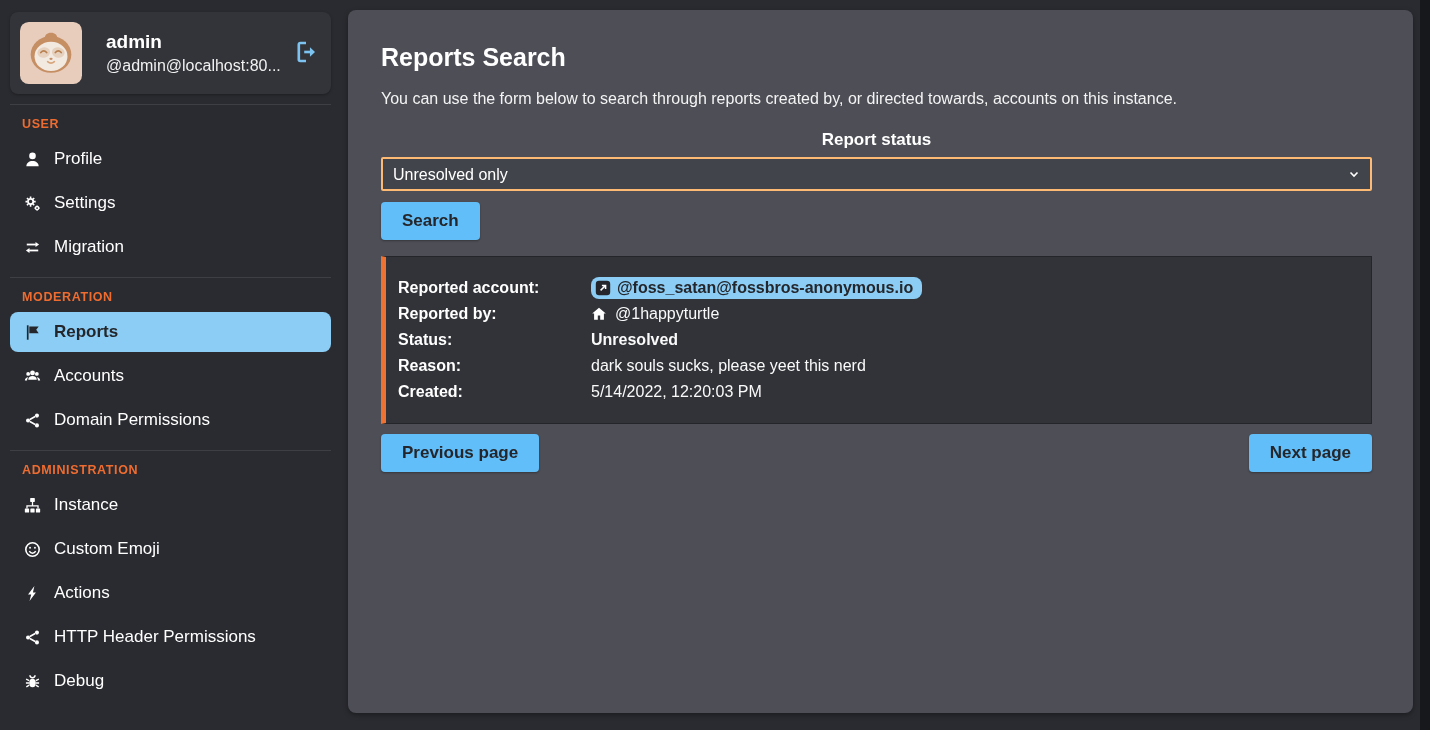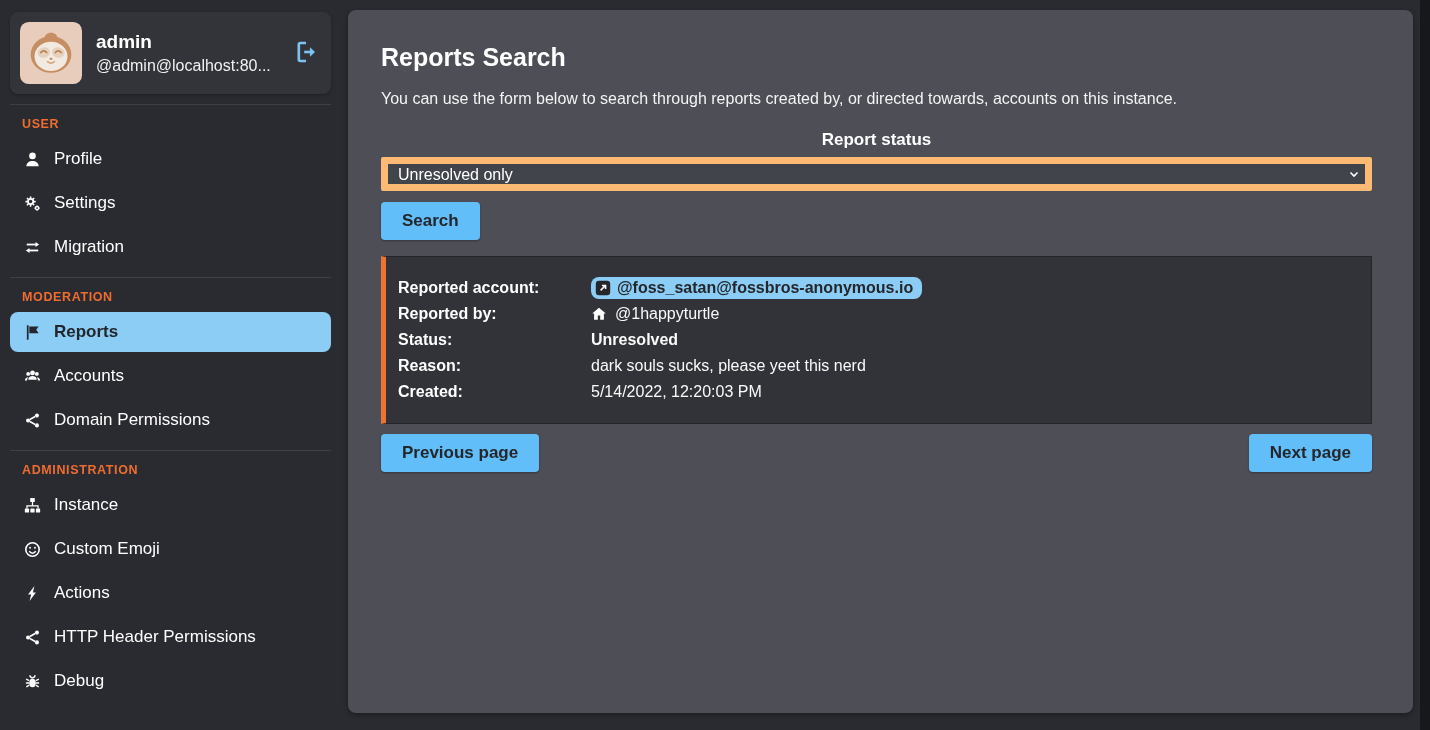--- a/index.html
+++ b/index.html
@@ -7,21 +7,21 @@
   body {
     font-family: "Liberation Sans", sans-serif;
     background: #2a2b30;
     color: #ffffff;
     display: flex;
   }
 
   
   .sidebar { width: 345px; flex-shrink: 0; padding: 12px 14px 0 10px; }
   .user-card {
-    display: flex; align-items: center; gap: 14px;
+    display: flex; align-items: center; gap: 24px;
     background: #323439; border-radius: 8px; padding: 10px;
     box-shadow: 0 1px 3px rgba(0,0,0,.3);
   }
   .avatar { width: 62px; height: 62px; flex-shrink: 0; }
   .user-info { min-width: 0; }
   .user-name { font-size: 19px; font-weight: 700; margin-bottom: 4px; }
   .user-handle { font-size: 16px; color: #f1f1f1; white-space: nowrap; }
   .logout-btn {
     margin-left: auto; background: none; border: none; cursor: pointer;
     color: #7cc3f1; width: 30px; height: 30px; flex-shrink: 0;
@@ -52,21 +52,21 @@
   }
   .page-title { font-size: 25px; font-weight: 700; margin-bottom: 18px; }
   .page-desc { font-size: 16px; color: #f4f4f4; margin-bottom: 22px; }
   .field-label { display: block; font-size: 17px; font-weight: 700; margin-bottom: 7px; text-align: center; }
 
   .select-wrap { position: relative; }
   .status-select {
     width: 100%; height: 34px; appearance: none; -webkit-appearance: none;
     background: #42444b; color: #fff; font-size: 16px;
     font-family: "Liberation Sans", sans-serif;
-    border: 7px solid #fdba74; border-radius: 2px; padding: 0 30px 0 10px;
+    border: 2px solid #fdba74; border-radius: 2px; padding: 0 30px 0 10px;
   }
   .select-chevron {
     position: absolute; right: 10px; top: 9px; width: 16px; height: 16px;
     pointer-events: none;
   }
 
   .btn {
     background: #62bef8; color: #24262b; font-weight: 700; font-size: 17px;
     font-family: "Liberation Sans", sans-serif;
     border: none; border-radius: 4px; padding: 9px 21px; cursor: pointer;

